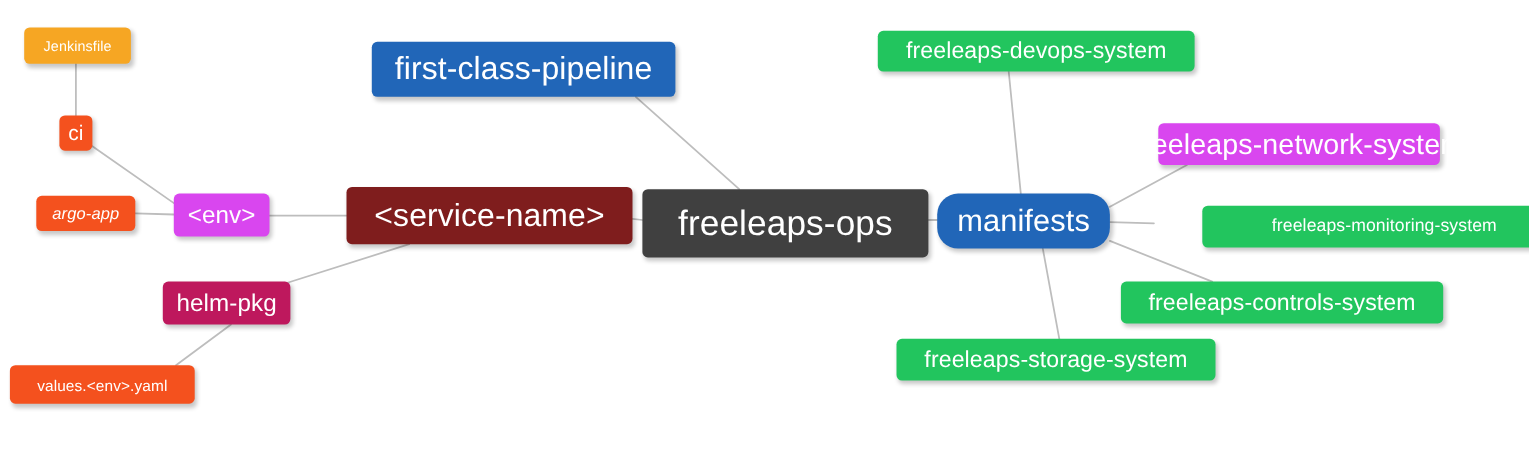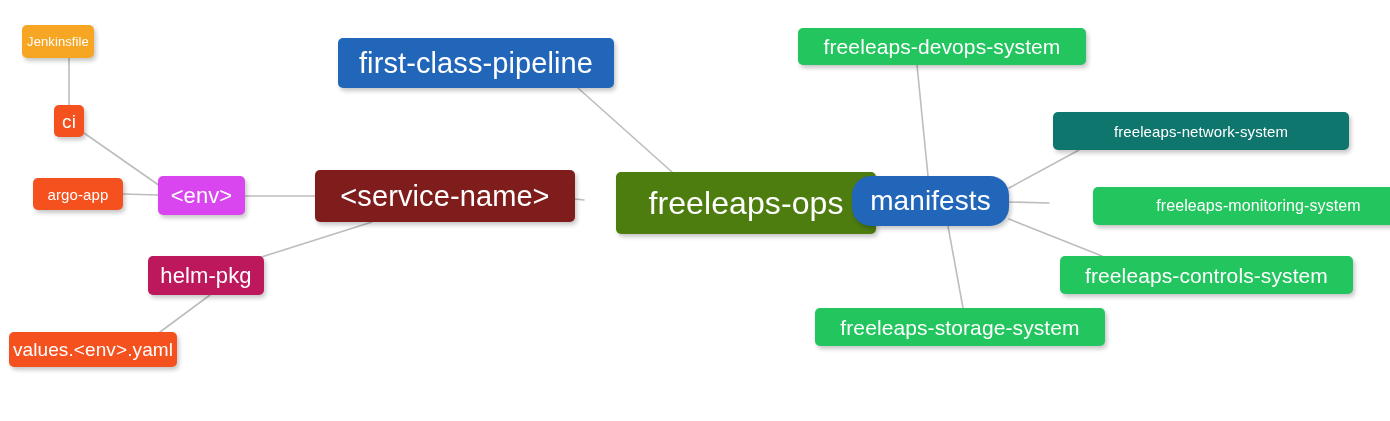--- a/index.html
+++ b/index.html
@@ -61,59 +61,59 @@
       <line x1="575" y1="199" x2="584" y2="200" stroke="#bdbdbd" stroke-width="1.6" stroke-linecap="round"></line>
       <line x1="578" y1="88" x2="672" y2="172" stroke="#bdbdbd" stroke-width="1.6" stroke-linecap="round"></line>
       <line x1="844" y1="200" x2="852" y2="200" stroke="#bdbdbd" stroke-width="1.6" stroke-linecap="round"></line>
       <line x1="928" y1="176" x2="917" y2="65" stroke="#bdbdbd" stroke-width="1.6" stroke-linecap="round"></line>
       <line x1="1009" y1="188" x2="1079" y2="150" stroke="#bdbdbd" stroke-width="1.6" stroke-linecap="round"></line>
       <line x1="1009" y1="202" x2="1049" y2="203" stroke="#bdbdbd" stroke-width="1.6" stroke-linecap="round"></line>
       <line x1="1009" y1="219" x2="1102" y2="256" stroke="#bdbdbd" stroke-width="1.6" stroke-linecap="round"></line>
       <line x1="948" y1="226" x2="963" y2="308" stroke="#bdbdbd" stroke-width="1.6" stroke-linecap="round"></line>
     </svg>
   <div id="node-layer">
-      <div class="node" style="left: 22px; top: 25px; width: 72px; height: 33px; background: rgb(246, 166, 35); font-size: 13px;">
+      <div class="node" style="left: 22px; top: 25px; width: 97px; height: 33px; background: rgb(246, 166, 35); font-size: 13px;">
         <span class="node-label">Jenkinsfile</span>
       </div>
       <div class="node" style="left: 54px; top: 105px; width: 30px; height: 32px; background: rgb(244, 81, 30); font-size: 19px;">
         <span class="node-label">ci</span>
       </div>
-      <div class="node" style="left: 33px; top: 178px; width: 90px; height: 32px; background: rgb(244, 81, 30); font-size: 15px;">
+      <div class="node" style="left: 33px; top: 178px; width: 90px; height: 32px; background: rgb(244, 81, 30); font-size: 15px; font-style: italic;">
         <span class="node-label">argo-app</span>
       </div>
-      <div class="node" style="left: 9px; top: 332px; width: 168px; height: 35px; background: rgb(244, 81, 30); font-size: 19px;">
+      <div class="node" style="left: 9px; top: 332px; width: 168px; height: 35px; background: rgb(244, 81, 30); font-size: 14px;">
         <span class="node-label">values.&lt;env&gt;.yaml</span>
       </div>
       <div class="node" style="left: 158px; top: 176px; width: 87px; height: 39px; background: #d946ef; font-size: 22px;">
         <span class="node-label">&lt;env&gt;</span>
       </div>
       <div class="node" style="left: 148px; top: 256px; width: 116px; height: 39px; background: #be185d; font-size: 22px;">
         <span class="node-label">helm-pkg</span>
       </div>
       <div class="node" style="left: 315px; top: 38px; width: 276px; height: 50px; background: rgb(33, 102, 184); font-size: 29px; margin-left: 23px;">
         <span class="node-label">first-class-pipeline</span>
       </div>
       <div class="node" style="left: 315px; top: 170px; width: 260px; height: 52px; background: #7f1d1d; font-size: 29px;">
         <span class="node-label">&lt;service-name&gt;</span>
       </div>
-      <div class="node" style="left: 616px; top: 172px; width: 260px; height: 62px; background: #4d7c0f; font-size: 32px;">
+      <div class="node" style="left: 584px; top: 172px; width: 260px; height: 62px; background: #404040; font-size: 32px;">
         <span class="node-label">freeleaps-ops</span>
       </div>
       <div class="node" style="left: 852px; top: 176px; width: 157px; height: 50px; background: rgb(33, 102, 184); font-size: 28px; border-radius: 19px;">
         <span class="node-label">manifests</span>
       </div>
       <div class="node" style="left: 798px; top: 28px; width: 288px; height: 37px; background: rgb(34, 197, 94); font-size: 21px;">
         <span class="node-label">freeleaps-devops-system</span>
       </div>
-      <div class="node" style="left: 1053px; top: 112px; width: 296px; height: 38px; background: #0f766e; font-size: 15px;">
+      <div class="node" style="left: 1053px; top: 112px; width: 256px; height: 38px; background: #d946ef; font-size: 26px;">
         <span class="node-label">freeleaps-network-system</span>
       </div>
       <div class="node" style="left: 1049px; top: 187px; width: 331px; height: 38px; background: rgb(34, 197, 94); font-size: 16px; margin-left: 44px;">
         <span class="node-label">freeleaps-monitoring-system</span>
       </div>
-      <div class="node" style="left: 1060px; top: 256px; width: 293px; height: 38px; background: rgb(34, 197, 94); font-size: 21px;">
+      <div class="node" style="left: 1019px; top: 256px; width: 293px; height: 38px; background: rgb(34, 197, 94); font-size: 21px;">
         <span class="node-label">freeleaps-controls-system</span>
       </div>
       <div class="node" style="left: 815px; top: 308px; width: 290px; height: 38px; background: rgb(34, 197, 94); font-size: 21px;">
         <span class="node-label">freeleaps-storage-system</span>
       </div>
     </div>
 </div>
 
 </body></html>

